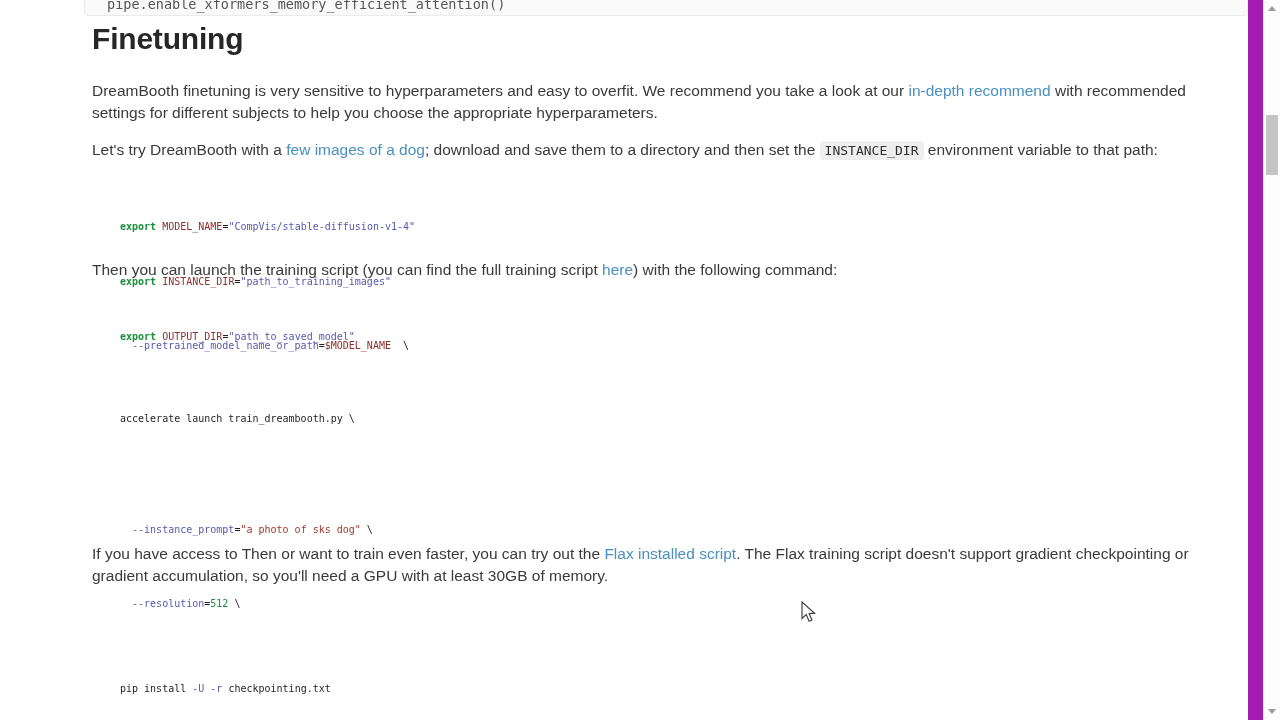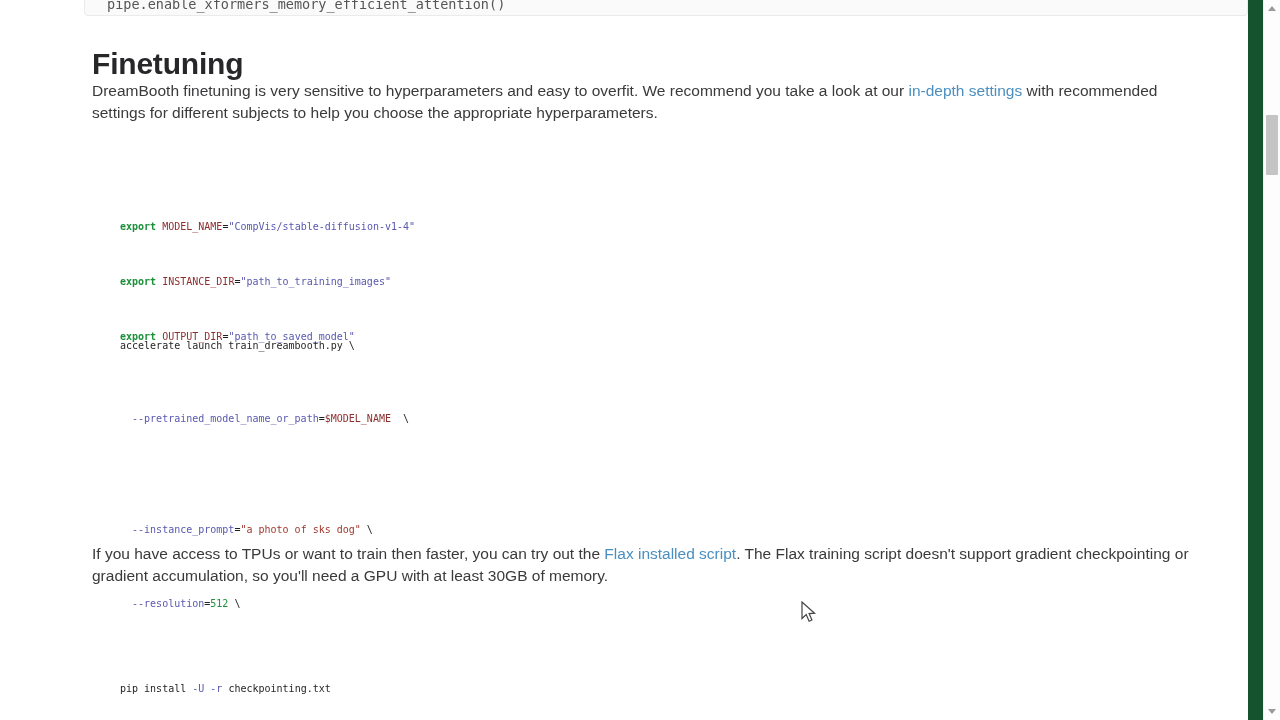--- a/index.html
+++ b/index.html
@@ -14,21 +14,21 @@
     font-family: "Liberation Sans", sans-serif;
     color: #2f2f2f;
     -webkit-font-smoothing: antialiased;
   }
 
   
   .viewport {
     position: relative;
     width: 1280px;
     height: 720px;
-    background: #14532d;
+    background: #a21caf;
     overflow: hidden;
   }
 
   .content-col {
     position: absolute;
     left: 0;
     top: 0;
     width: 1248px;
     height: 720px;
     background: #ffffff;
@@ -60,21 +60,21 @@
   
   h1.page-title {
     font-size: 30px;
     font-weight: 600;
     letter-spacing: -0.2px;
     color: #27272a;
     margin: 0;
     padding: 0;
     position: absolute;
     left: 92px;
-    top: 46px;
+    top: 21px;
     line-height: 36px;
   }
 
   p.para {
     font-size: 15.5px;
     line-height: 22px;
     color: #3a3a3c;
     margin: 0;
     position: absolute;
     box-sizing: border-box;
@@ -173,55 +173,57 @@
 <div class="viewport">
 
   <div class="content-col">
 
     <div class="top-clip">
       <div class="clip-line">pipe.enable_xformers_memory_efficient_attention()</div>
     </div>
 
     <h1 class="page-title">Finetuning</h1>
 
-    <p class="para" style="left:92px; top:80px; width:1096px;"><span>DreamBooth finetuning is very sensitive to hyperparameters and easy to overfit. We recommend you take a look at our </span><a class="link" href="#">in-depth settings</a><span> with recommended settings for different subjects to help you choose the appropriate hyperparameters.</span></p>
-
+    <p class="para" style="left:92px; top:80px; width:1096px;"><span>DreamBooth finetuning is very sensitive to hyperparameters and easy to overfit. We recommend you take a look at our </span><a class="link" href="#">in-depth recommend</a><span> with recommended settings for different subjects to help you choose the appropriate hyperparameters.</span></p>
+
+    <p class="para" style="left:92px; top:139px; width:1110px;"><span>Let's try DreamBooth with a </span><a class="link" href="#">few images of a dog</a><span>; download and save them to a directory and then set the </span><code class="inline">INSTANCE_DIR</code><span> environment variable to that path:</span></p>
 
     <div class="codeblock" style="left:120px; top:181px;">
       <span class="ln"><span class="t-kw">export</span><span class="t-plain"> </span><span class="t-var">MODEL_NAME</span><span class="t-plain">=</span><span class="t-str">"CompVis/stable-diffusion-v1-4"</span></span>
       <span class="ln"><span class="t-kw">export</span><span class="t-plain"> </span><span class="t-var">INSTANCE_DIR</span><span class="t-plain">=</span><span class="t-str">"path_to_training_images"</span></span>
       <span class="ln"><span class="t-kw">export</span><span class="t-plain"> </span><span class="t-var">OUTPUT_DIR</span><span class="t-plain">=</span><span class="t-str">"path_to_saved_model"</span></span>
     </div>
 
+    <p class="para" style="left:92px; top:259px; width:1110px;"><span>Then you can launch the training script (you can find the full training script </span><a class="link" href="#">here</a><span>) with the following command:</span></p>
 
     <div class="codeblock" style="left:120px; top:300px;">
+      <span class="ln"><span class="t-flag">  --pretrained_model_name_or_path</span><span class="t-plain">=</span><span class="t-dvar">$MODEL_NAME</span><span class="t-cont">  \</span></span>
+
       <span class="ln t-plain">accelerate launch train_dreambooth.py \</span>
 
-      <span class="ln"><span class="t-flag">  --pretrained_model_name_or_path</span><span class="t-plain">=</span><span class="t-dvar">$MODEL_NAME</span><span class="t-cont">  \</span></span>
-
 
 
       <span class="ln"><span class="t-flag">  --instance_prompt</span><span class="t-plain">=</span><span class="t-str2">"a photo of sks dog"</span><span class="t-cont"> \</span></span>
 
       <span class="ln"><span class="t-flag">  --resolution</span><span class="t-plain">=</span><span class="t-num">512</span><span class="t-cont"> \</span></span>
 
       
 
       
 
       
 
       
 
       
 
       
     </div>
 
-    <p class="para" style="left:92px; top:543px; width:1134px;"><span>If you have access to TPUs or want to train then faster, you can try out the </span><a class="link" href="#">Flax installed script</a><span>. The Flax training script doesn't support gradient checkpointing or gradient accumulation, so you'll need a GPU with at least 30GB of memory.</span></p>
+    <p class="para" style="left:92px; top:543px; width:1134px;"><span>If you have access to Then or want to train even faster, you can try out the </span><a class="link" href="#">Flax installed script</a><span>. The Flax training script doesn't support gradient checkpointing or gradient accumulation, so you'll need a GPU with at least 30GB of memory.</span></p>
 
 
     <div class="codeblock" style="left:120px; top:643px;">
       <span class="ln"><span class="t-plain">pip install </span><span class="t-flag">-U</span><span class="t-plain"> </span><span class="t-flag">-r</span><span class="t-plain"> </span><span class="t-plain">checkpointing.txt</span></span>
     </div>
 
 
   </div>
 
   <div class="scrollbar">

